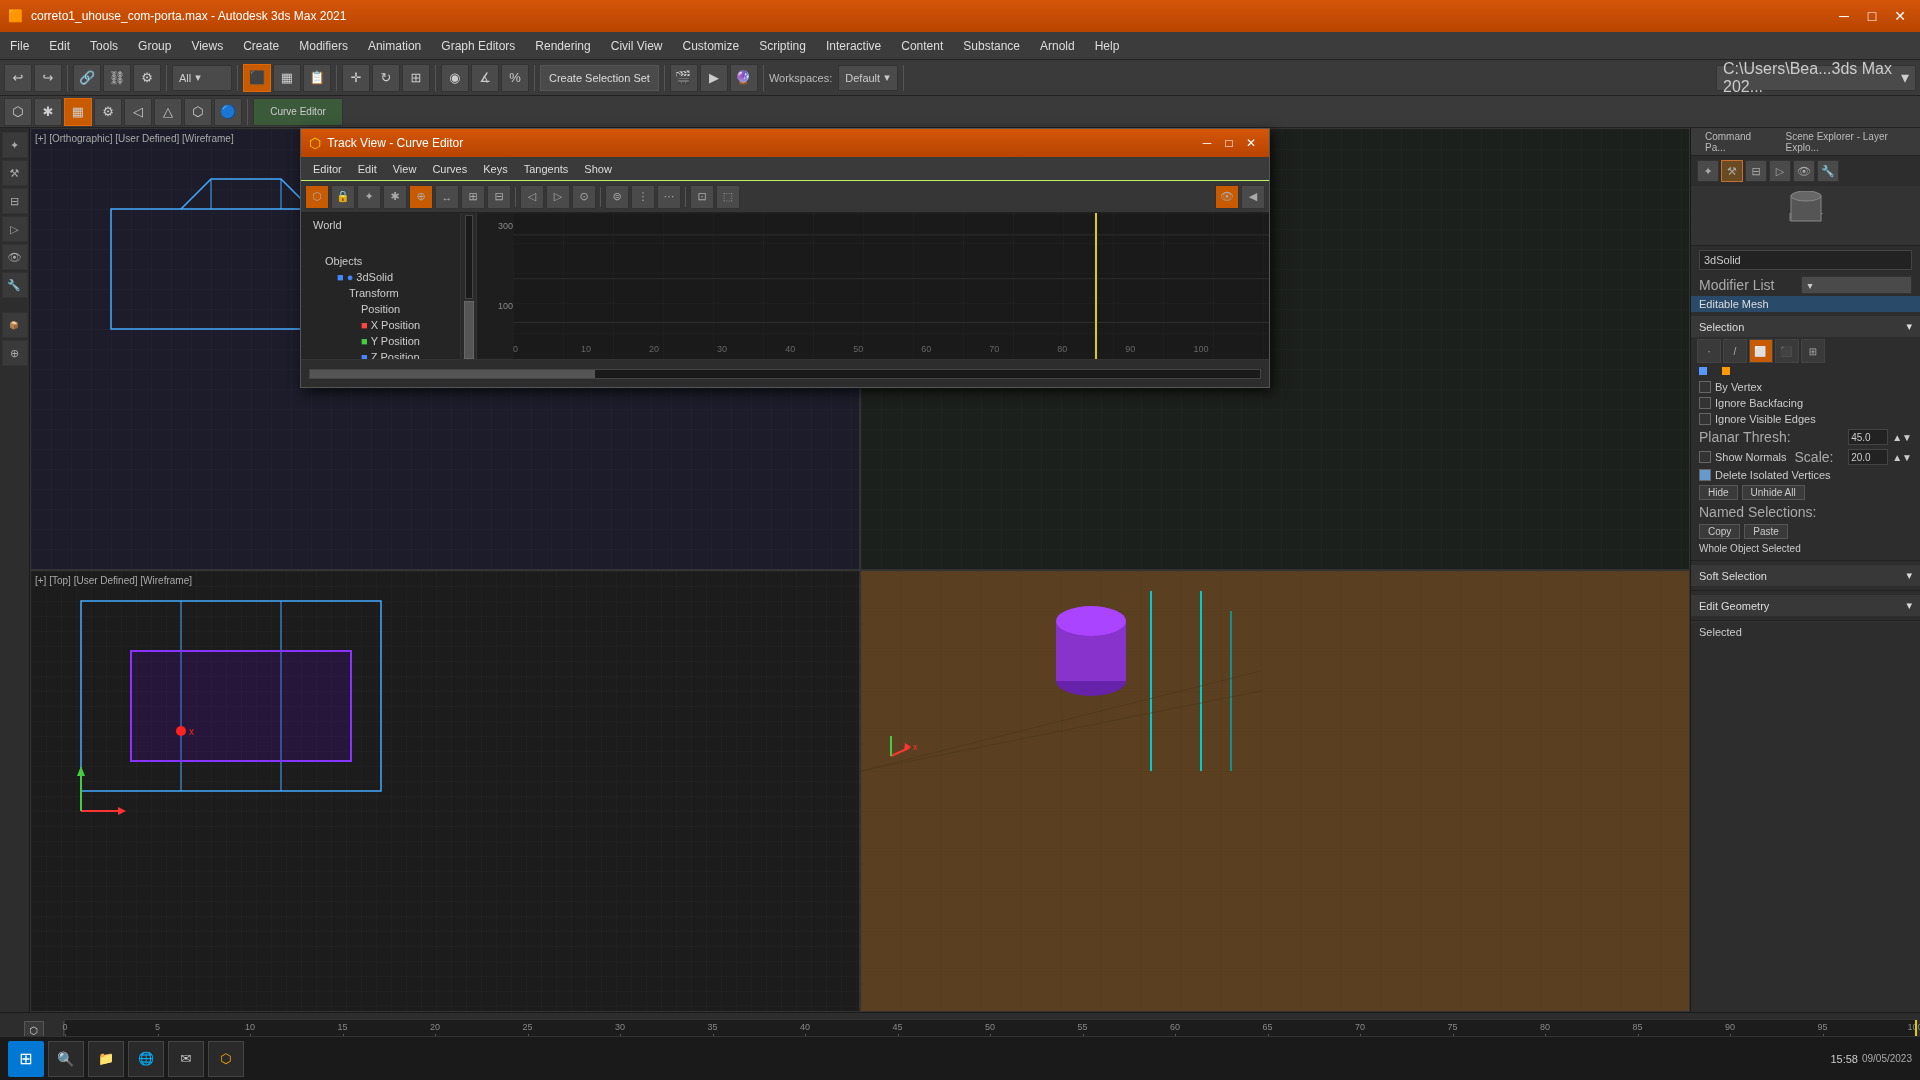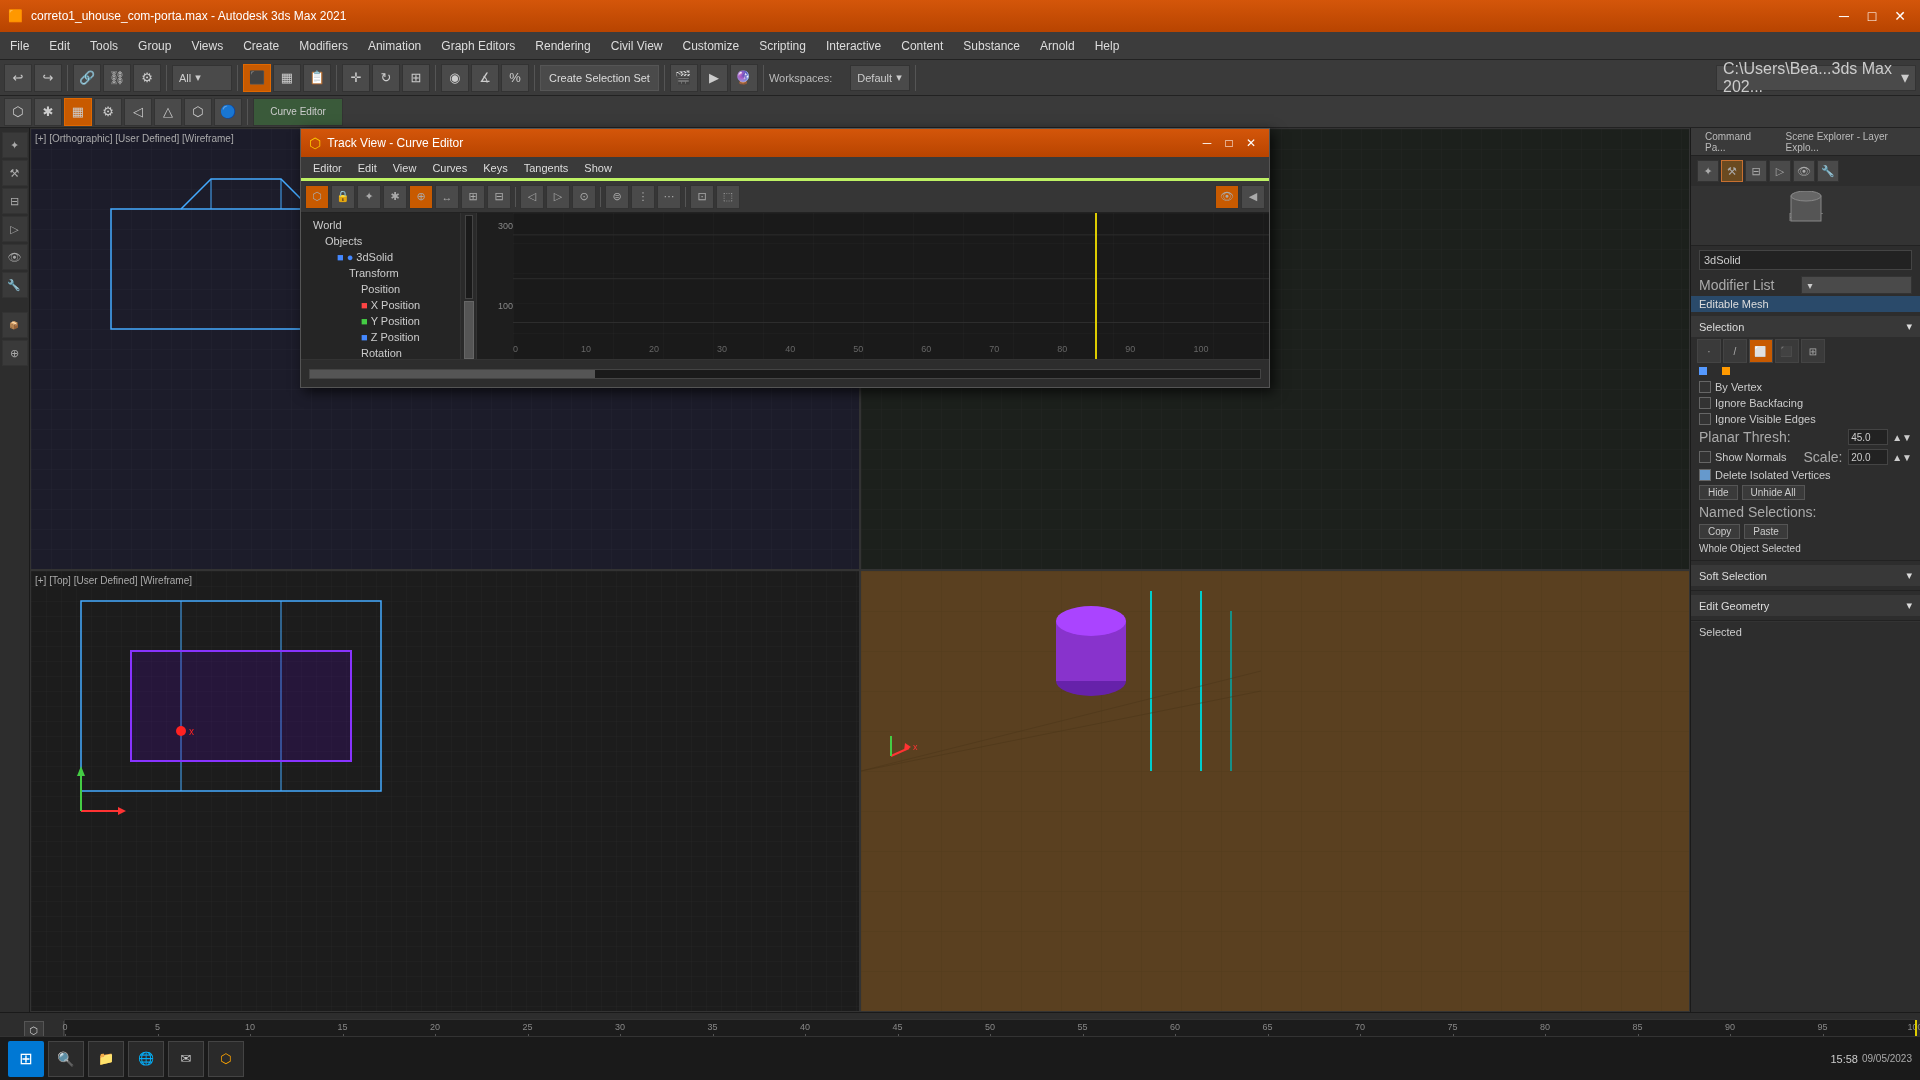--- a/index.html
+++ b/index.html
@@ -198,21 +198,21 @@
     }
     #curve-editor .ce-win-controls { display: flex; gap: 2px; }
     #curve-editor .ce-win-btn {
       width: 20px; height: 18px; background: transparent; border: none;
       color: white; cursor: pointer; font-size: 12px;
       display: flex; align-items: center; justify-content: center;
     }
     #curve-editor .ce-menubar {
       height: 24px; background: #3a3a3a;
       display: flex; align-items: flex-end; padding: 0 4px;
-      border-bottom: 3px solid #bef264;
+      border-bottom: 1px solid #bef264;
     }
     #curve-editor .ce-menu-item {
       padding: 0 8px; color: #ddd; font-size: 11px; cursor: pointer; height: 100%;
       display: flex; align-items: center;
     }
     #curve-editor .ce-toolbar {
       height: 32px; background: #363636;
       display: flex; align-items: center; padding: 0 4px; gap: 2px;
       border-bottom: 1px solid #222;
     }
@@ -228,21 +228,21 @@
     #curve-editor .ce-tree {
       width: 160px; background: #252525;
       border-right: 1px solid #333;
       overflow-y: auto;
       padding: 4px 8px;
     }
     #curve-editor .ce-tree-item {
       padding: 2px 8px; font-size: 11px; color: #ccc; cursor: pointer;
       white-space: nowrap; display: flex; align-items: center; gap: 3px;
     }
-    .tree-indent1 { padding-left: 16px !important; }
+    .tree-indent1 { padding-left: 16px !important; margin-top: 20px; }
     .tree-indent2 { padding-left: 28px !important; }
     .tree-indent3 { padding-left: 40px !important; }
     .tree-indent4 { padding-left: 52px !important; }
     #curve-editor .ce-graph {
       flex: 1; background: #1e1e1e; position: relative; overflow: hidden;
     }
     #curve-editor .ce-scrollbar {
       height: 28px; background: #2d2d2d; border-top: 1px solid #333;
       display: flex; align-items: center; padding: 0 4px;
     }
@@ -366,21 +366,21 @@
   <button class="tb-btn">∡</button>
   <button class="tb-btn">%</button>
   <div class="tb-separator"></div>
   <button id="create-sel-btn">Create Selection Set</button>
   <div class="tb-separator"></div>
   <button class="tb-btn">🎬</button>
   <button class="tb-btn">▶</button>
   <button class="tb-btn">🔮</button>
   <div class="tb-separator"></div>
   <span style="color:#bbb;font-size:11px;">Workspaces:</span>
-  <div class="tb-dropdown" style="margin-left:16px;">
+  <div class="tb-dropdown" style="margin-left:4px;">
     <span>Default</span>
     <span>▾</span>
   </div>
   <div class="tb-separator"></div>
   <div style="flex:1;"></div>
   <div class="tb-dropdown" style="max-width:200px;font-size:16px;">
     <span>C:\Users\Bea...3ds Max 202...</span>
     <span>▾</span>
   </div>
 </div>
@@ -724,21 +724,21 @@
         <span>Ignore Visible Edges</span>
       </div>
       <div class="panel-row">
         <span class="panel-label">Planar Thresh:</span>
         <input type="text" class="num-input" value="45.0" style="">
         <span style="font-size:10px;">▲▼</span>
       </div>
       <div class="checkbox-row">
         <div class="cb"></div>
         <span>Show Normals</span>
-        <span class="panel-label" style="margin-left:13px;">Scale:</span>
+        <span class="panel-label" style="margin-left:4px;">Scale:</span>
         <input type="text" class="num-input" value="20.0" style="">
         <span style="font-size:10px;">▲▼</span>
       </div>
       <div class="checkbox-row">
         <div class="cb checked"></div>
         <span>Delete Isolated Vertices</span>
       </div>
       <div style="display:flex;gap:4px;padding:2px 8px;">
         <button class="named-sel-btn">Hide</button>
         <button class="named-sel-btn">Unhide All</button>

